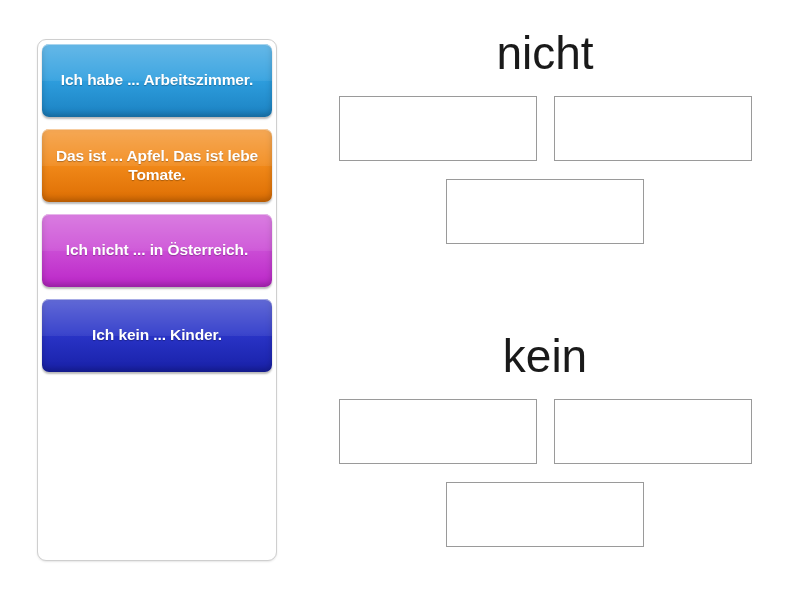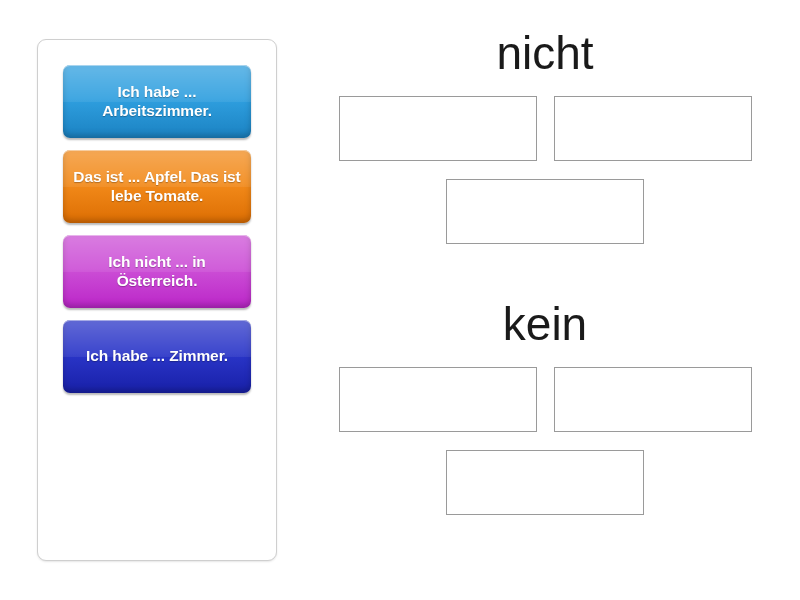--- a/index.html
+++ b/index.html
@@ -28,21 +28,21 @@
     position: absolute;
     left: 37px;
     top: 39px;
     width: 240px;
     height: 522px;
     background: #ffffff;
     border: 1px solid #cfcfcf;
     border-radius: 9px;
     box-sizing: border-box;
     box-shadow: 0 1px 2px rgba(0,0,0,0.10);
-    padding: 25px;
+    padding: 4px;
   }
 
   .tile-list {
     display: flex;
     flex-direction: column;
     gap: 12px;
   }
 
   .tile {
     position: relative;
@@ -129,21 +129,21 @@
 
   .slot {
     width: 198px;
     height: 65px;
     background: #ffffff;
     border: 1px solid #9a9a9a;
     box-sizing: border-box;
   }
 
   .group-kein {
-    margin-top: 57px;
+    margin-top: 89px;
   }
 </style>
 </head>
 <body>
 
 <div id="stage">
 
   <div class="source-panel">
     <div class="tile-list">
 
@@ -155,21 +155,21 @@
       <div class="tile" style="background: linear-gradient(rgb(242, 138, 26) 0%, rgb(242, 138, 26) 46%, rgb(221, 110, 3) 100%);">
         <span class="tile-label">Das ist ... Apfel. Das ist lebe Tomate.</span>
       </div>
 
 
       <div class="tile" style="background: linear-gradient(rgb(204, 79, 214) 0%, rgb(204, 79, 214) 46%, rgb(187, 38, 200) 100%);">
         <span class="tile-label">Ich nicht ... in Österreich.</span>
       </div>
 
       <div class="tile" style="background: linear-gradient(rgb(42, 53, 200) 0%, rgb(42, 53, 200) 46%, rgb(24, 32, 168) 100%);">
-        <span class="tile-label">Ich habe ... Zimmer.</span>
+        <span class="tile-label">Ich kein ... Kinder.</span>
       </div>
 
     </div>
   </div>
 
   <div class="groups">
 
     <div class="group group-nicht">
       <div class="group-title">nicht</div>
       <div class="slot-rows">

